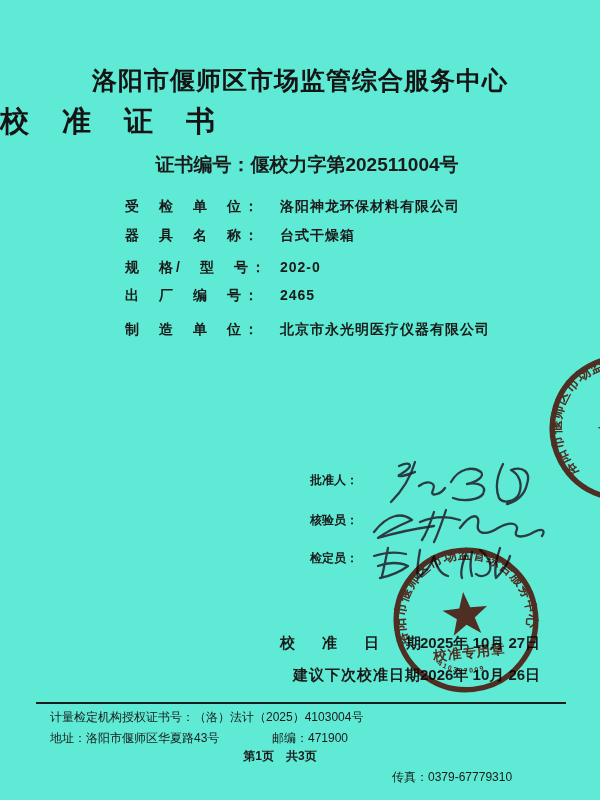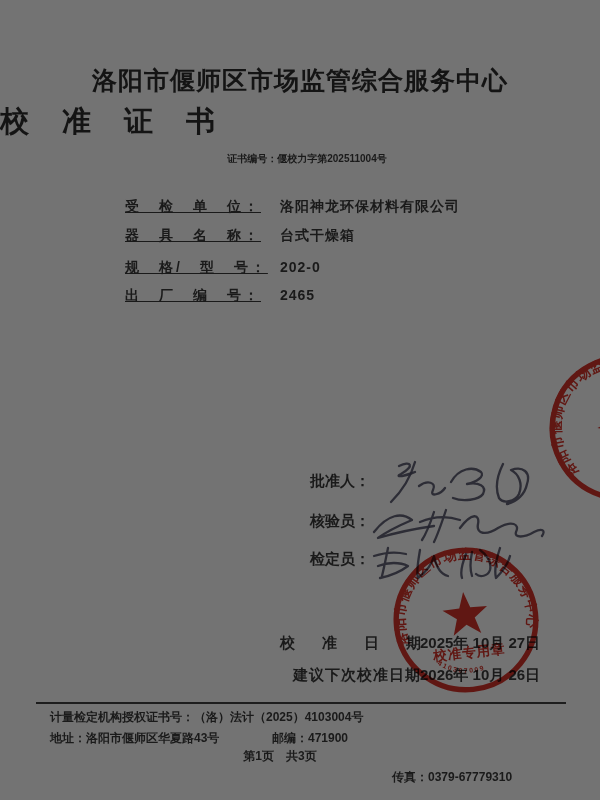--- a/index.html
+++ b/index.html
@@ -1,49 +1,49 @@
 <!DOCTYPE html>
 <html><head>
 <meta charset="utf-8">
 <style>
   html,body{margin:0;padding:0;background:#e8e8e8;}
   .page{
     position:relative;
     width:600px;height:800px;
     margin:0 auto;
-    background:#737373;
+    background:#5eead4;
     overflow:hidden;
     font-family:"Liberation Sans", sans-serif;
     color:#1a1a1a;
   }
   .org-title{
     position:absolute;top:64px;left:0;width:600px;
     text-align:center;font-size:25px;font-weight:900;letter-spacing:1px;
     color:#141414;
   }
   .doc-title{
     position:absolute;top:102px;left:0;width:492px;
     text-align:left;font-size:29px;font-weight:900;letter-spacing:2px;
     color:#141414;
   }
   .cert-no{
     position:absolute;top:152px;left:0;width:600px;
-    text-align:center;font-size:10px;font-weight:700;
+    text-align:center;font-size:19px;font-weight:700;
     padding-left:14px;box-sizing:border-box;
   }
   .field-row{position:absolute;left:125px;font-size:14px;font-weight:700;white-space:nowrap;line-height:18px;}
-  .flabel{letter-spacing:3px;text-decoration:underline;}
+  .flabel{letter-spacing:3px;}
   .fvalue{position:absolute;left:155px;top:0;letter-spacing:1px;}
-  .sig-label{position:absolute;left:310px;font-size:15px;font-weight:700;white-space:nowrap;}
+  .sig-label{position:absolute;left:310px;font-size:12px;font-weight:700;white-space:nowrap;}
   .sig-svg{position:absolute;}
   .sig-svg path{fill:none;stroke:#23232e;stroke-width:2.3;stroke-linecap:round;stroke-linejoin:round;opacity:.88;}
   .date-label{position:absolute;font-size:15px;font-weight:700;white-space:nowrap;letter-spacing:1px;margin-left:8px;}
   .date-value{position:absolute;left:420px;font-size:15px;font-weight:700;white-space:nowrap;}
   .footer-line{position:absolute;top:702px;left:36px;width:530px;height:2px;background:#1d1d1d;}
-  .ft{position:absolute;font-size:12px;font-weight:700;white-space:nowrap;}
+  .ft{position:absolute;font-size:12px;font-weight:400;white-space:nowrap;}
   .page-info{position:absolute;top:748px;left:0;width:560px;text-align:center;font-size:12px;font-weight:700;}
   .stamp{position:absolute;mix-blend-mode:multiply;opacity:.95;}
   .stamp-ring{fill:none;stroke:#d3281e;stroke-width:6;}
   .stamp-ring-text{fill:#d3281e;font-size:14.5px;font-weight:700;letter-spacing:1px;}
   .stamp-star{fill:#d3281e;}
   .stamp-label{fill:#d3281e;font-size:15px;font-weight:900;text-anchor:middle;letter-spacing:1px;}
   .stamp-num{fill:#d3281e;font-size:7.5px;font-weight:700;letter-spacing:2px;}
 </style>
 </head>
 <body>
@@ -64,20 +64,24 @@
     <span class="flabel">器　具　名　称：</span>
     <span class="fvalue">台式干燥箱</span>
   </div>
   <div class="field-row" style="top:258px">
     <span class="flabel">规　格/　型　号：</span>
     <span class="fvalue">202-0</span>
   </div>
   <div class="field-row" style="top:286px">
     <span class="flabel">出　厂　编　号：</span>
     <span class="fvalue">2465</span>
+  </div>
+  <div class="field-row" style="top:320px">
+    <span class="flabel">制　造　单　位：</span>
+    <span class="fvalue">北京市永光明医疗仪器有限公司</span>
   </div>
 
   <div class="sig-label" style="top:472px">批准人：</div>
   <svg class="sig-svg" style="left:383px;top:456px" width="152" height="52" viewBox="0 0 152 52">
     <path d="M16,10 C28,4 32,10 18,18 C10,22 24,20 32,16"></path>
     <path d="M32,6 C28,20 20,34 8,46"></path>
     <path d="M36,30 C44,24 54,26 50,34 C46,42 58,38 62,32"></path>
     <path d="M68,26 C76,12 90,10 98,16 C102,20 94,26 84,28 C96,26 104,30 100,38 C96,44 80,46 70,42"></path>
     <path d="M120,8 C114,20 112,32 116,42 C120,48 132,46 136,38 C140,28 136,18 128,14 C140,10 148,16 144,28 C142,38 134,46 124,48"></path>
   </svg>

